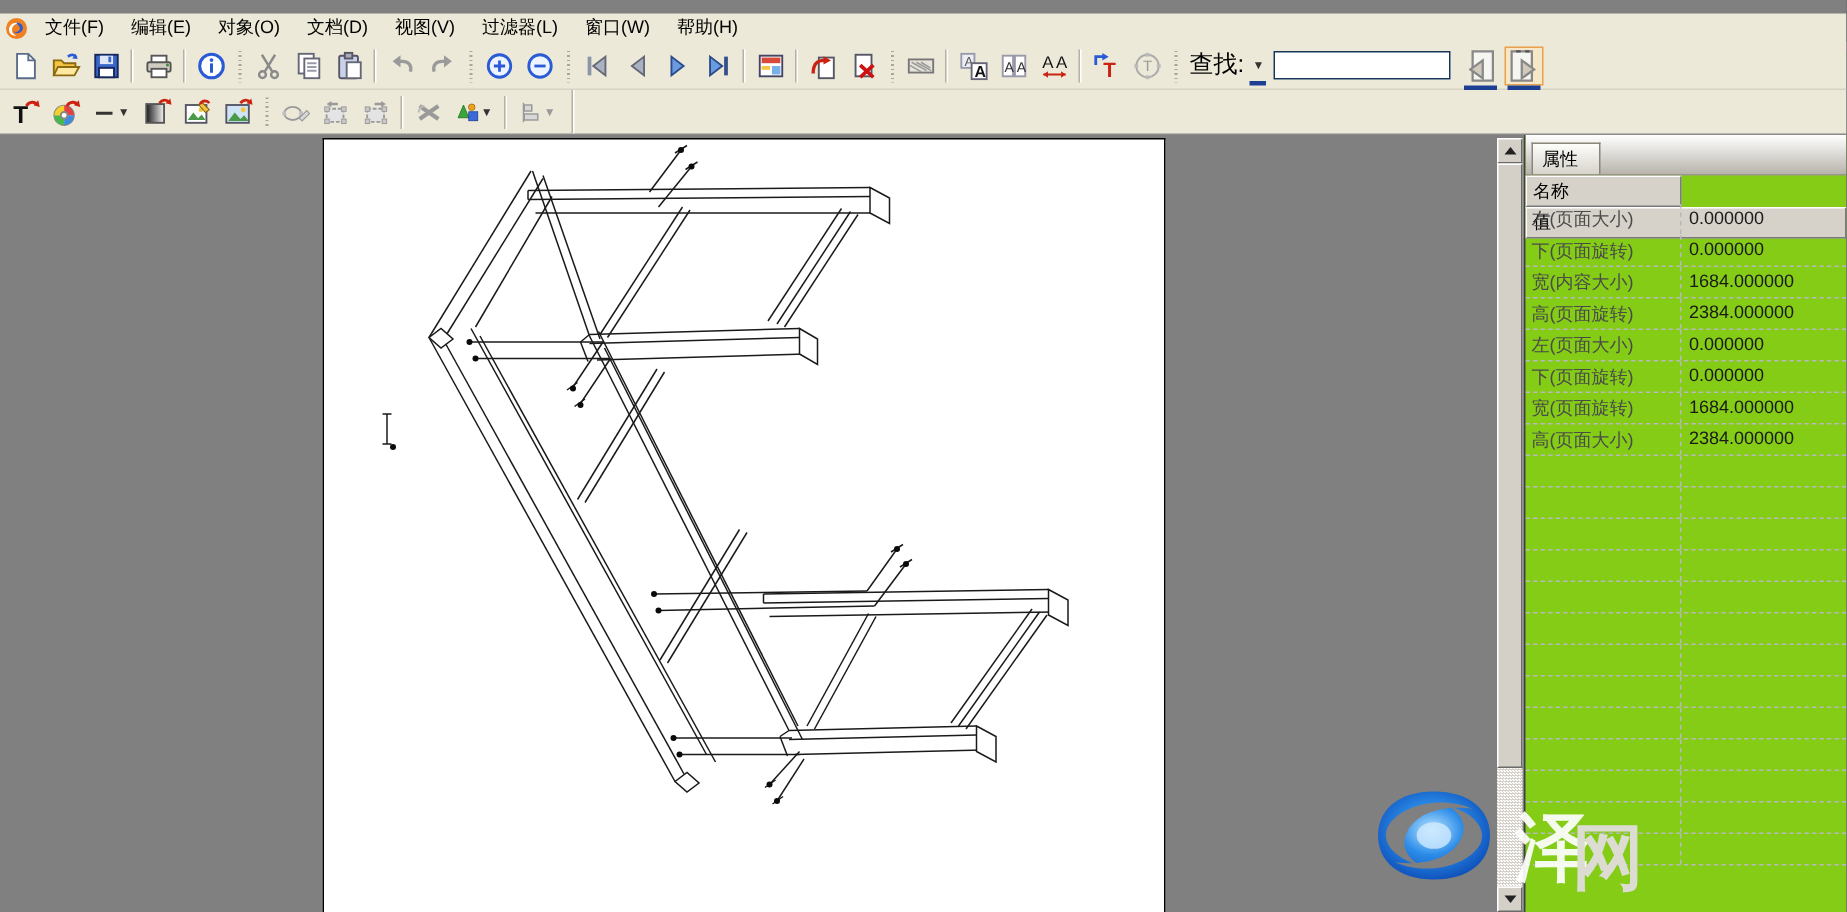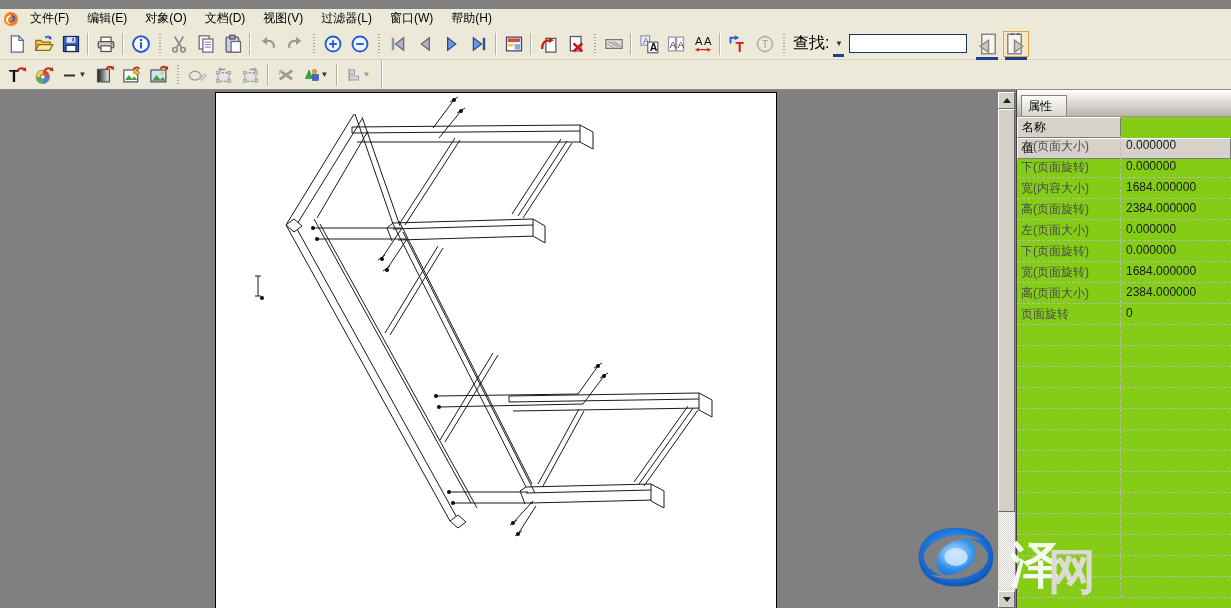--- a/index.html
+++ b/index.html
@@ -566,24 +566,20 @@
             <span class="vcell">0.000000</span>
           </div>
         <div class="prow">
             <span class="ncell">宽(页面旋转)</span>
             <span class="vcell">1684.000000</span>
           </div>
         <div class="prow">
             <span class="ncell">高(页面大小)</span>
             <span class="vcell">2384.000000</span>
           </div>
-        <div class="prow">
-            <span class="ncell">页面旋转</span>
-            <span class="vcell">0</span>
-          </div>
       </div>
       <div id="prop-empty">
           <div class="prow">
             <span class="ncell"></span>
             <span class="vcell"></span>
           </div>
           <div class="prow">
             <span class="ncell"></span>
             <span class="vcell"></span>
           </div>

